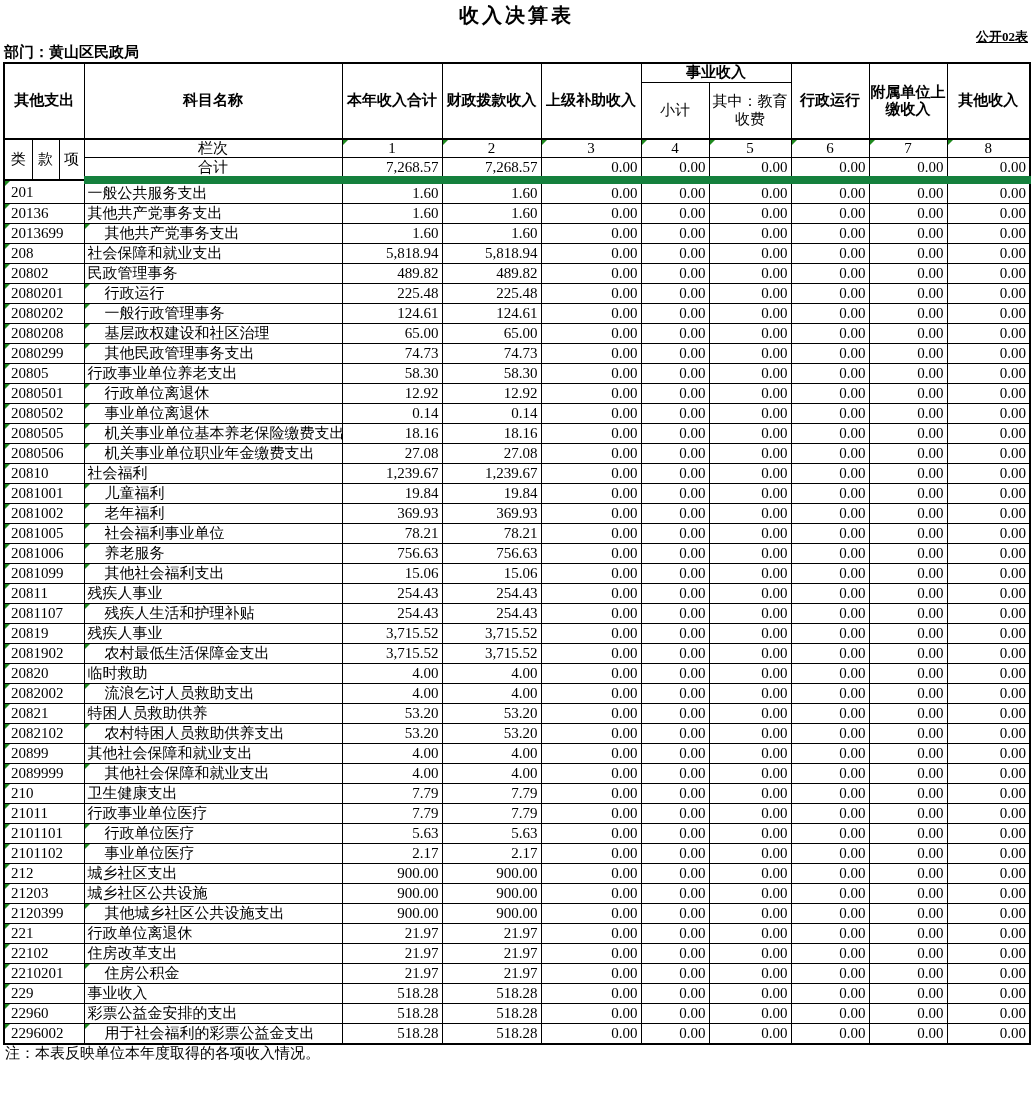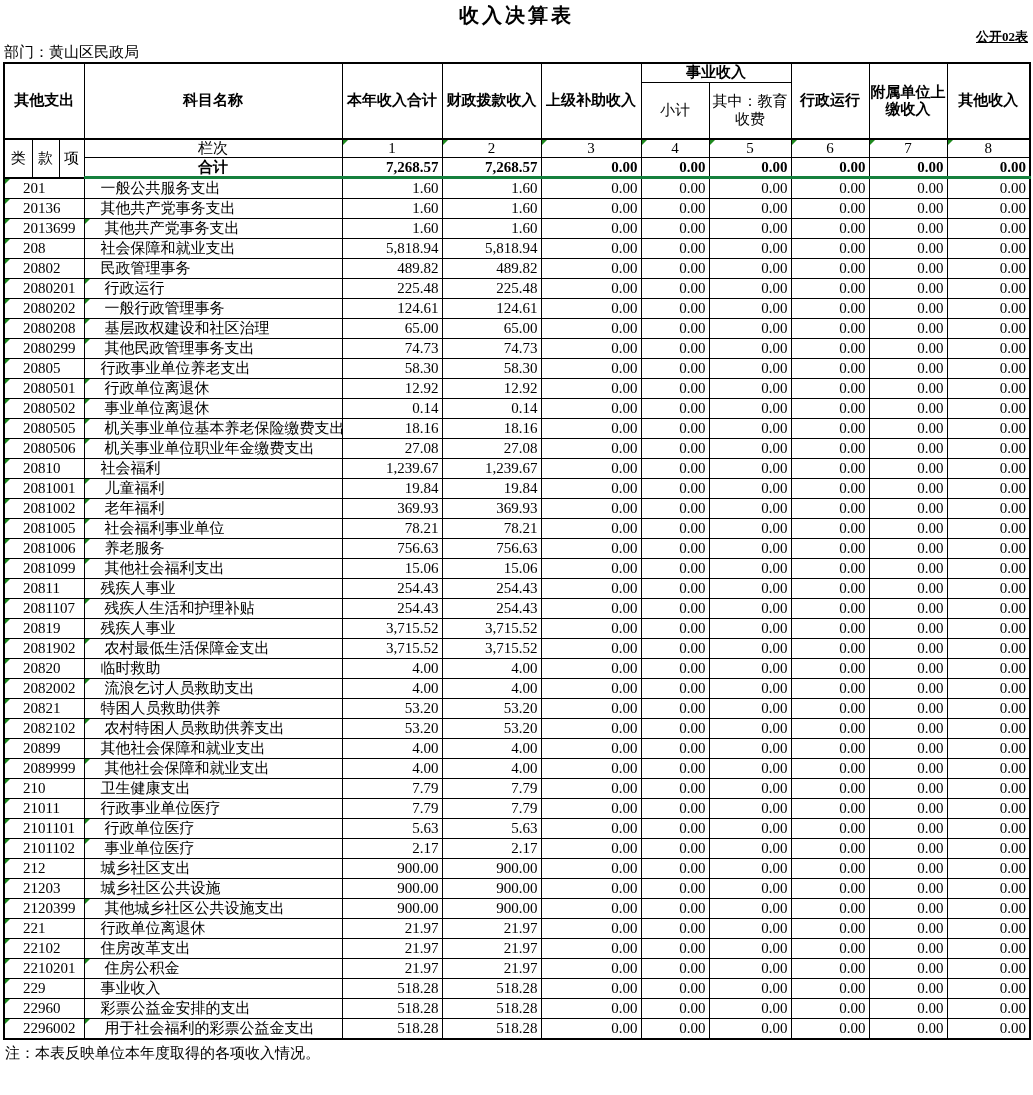--- a/index.html
+++ b/index.html
@@ -9,42 +9,42 @@
     overflow:hidden;
   }
   .title{
     position:absolute;top:2px;left:0;width:100%;text-align:center;
     font-size:20px;font-weight:bold;letter-spacing:3px;
   }
   .table-code{
     position:absolute;top:28px;right:5px;font-size:13px;font-weight:bold;
     text-decoration:underline;
   }
-  .dept{position:absolute;top:43px;left:4px;font-size:15px;font-weight:normal;}
+  .dept{position:absolute;top:43px;left:4px;font-size:15px;font-weight:bold;}
   .unit{position:absolute;top:45px;right:5px;font-size:17px;font-weight:bold;margin-top:32px;}
   table{
     position:absolute;top:62px;left:3px;width:1027px;
     border-collapse:collapse;table-layout:fixed;border:2px solid #000;
     background:#fff;
   }
   td,th{
     border:1px solid #000;padding:0;margin:0;position:relative;
     font-weight:normal;font-size:15px;line-height:1.15;overflow:hidden;
     vertical-align:middle;
   }
   thead th{text-align:center;}
   tr.h1 th{height:18px;font-weight:bold;}
   tr.h2 th{height:55px;}
   tr.colindex td{height:17px;text-align:center;border-top:2px solid #000;}
   td.kli{border-bottom:2px solid #000;text-align:center;}
-  tr.total td{height:18px;font-weight:bold;border-bottom:3px solid #15803d;}
+  tr.total td{height:18px;font-weight:normal;border-bottom:8px solid #15803d;}
   tr.total td.label{text-align:center;}
   tbody.rows td{height:19px;}
-  td.code{text-align:left;padding-left:18px;}
-  td.name{text-align:left;padding-left:16px;white-space:nowrap;}
+  td.code{text-align:left;padding-left:6px;}
+  td.name{text-align:left;padding-left:3px;white-space:nowrap;}
   td.name.indent{padding-left:20px;}
   td.num{text-align:right;padding-right:3px;}
   .tri{
     position:absolute;top:0;left:0;width:0;height:0;
     border-top:5px solid #1e8a1e;border-right:5px solid transparent;
   }
   .note{position:absolute;top:1044px;left:5px;font-size:15px;}
 </style>
 </head>
 <body>

